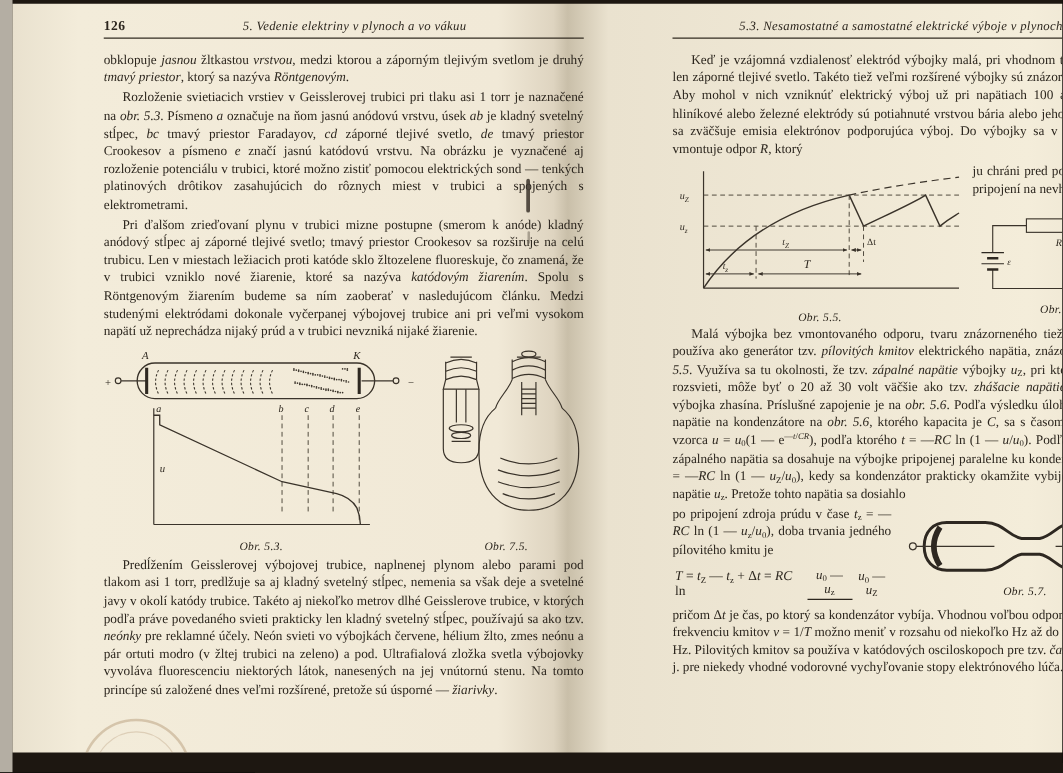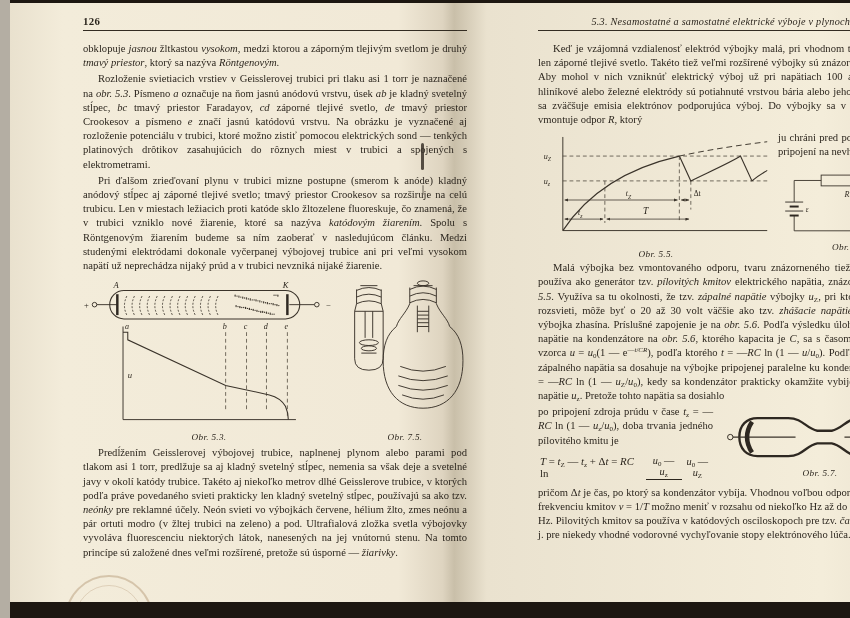--- a/index.html
+++ b/index.html
@@ -55,24 +55,25 @@
 
 <div class="photo">
   <div class="edge-left"></div>
 
   <div class="paper">
 
     <div class="page">
       <div class="page-inner left">
         <div class="pghead">
           <span class="pgnum">126</span>
+          <span class="running">5. Vedenie elektriny v plynoch a vo vákuu</span>
         </div>
         <div class="rule"></div>
 
-        <p class="bk noind">obklopuje <i>jasnou</i> žltkastou <i>vysokom</i>, medzi ktorou a záporným tlejivým svetlom je druhý <i>tmavý priestor</i>, ktorý sa nazýva <i>Röntgenovým</i>.</p>
+        <p class="bk noind">obklopuje <i>jasnou</i> žltkastou <i>vrstvou</i>, medzi ktorou a záporným tlejivým svetlom je druhý <i>tmavý priestor</i>, ktorý sa nazýva <i>Röntgenovým</i>.</p>
         <p class="bk">Rozloženie svietiacich vrstiev v Geisslerovej trubici pri tlaku asi 1 torr je naznačené na <i>obr. 5.3</i>. Písmeno <i>a</i> označuje na ňom jasnú anódovú vrstvu, úsek <i>ab</i> je kladný svetelný stĺpec, <i>bc</i> tmavý priestor Faradayov, <i>cd</i> záporné tlejivé svetlo, <i>de</i> tmavý priestor Crookesov a písmeno <i>e</i> značí jasnú katódovú vrstvu. Na obrázku je vyznačené aj rozloženie potenciálu v trubici, ktoré možno zistiť pomocou elektrických sond — tenkých platinových drôtikov zasahujúcich do rôznych miest v trubici a spojených s elektrometrami.</p>
         <p class="bk">Pri ďalšom zrieďovaní plynu v trubici mizne postupne (smerom k anóde) kladný anódový stĺpec aj záporné tlejivé svetlo; tmavý priestor Crookesov sa rozširuje na celú trubicu. Len v miestach ležiacich proti katóde sklo žltozelene fluoreskuje, čo znamená, že v trubici vzniklo nové žiarenie, ktoré sa nazýva <i>katódovým žiarením</i>. Spolu s Röntgenovým žiarením budeme sa ním zaoberať v nasledujúcom článku. Medzi studenými elektródami dokonale vyčerpanej výbojovej trubice ani pri veľmi vysokom napätí už neprechádza nijaký prúd a v trubici nevzniká nijaké žiarenie.</p>
 
         <div class="figrow">
 
           <div class="figbox">
             <svg width="252" height="152" viewBox="0 0 265 160">
               <text x="32" y="9" font-size="9" class="it">A</text>
               <text x="210" y="9" font-size="9" class="it">K</text>
               <text x="1" y="31" font-size="9">+</text>

